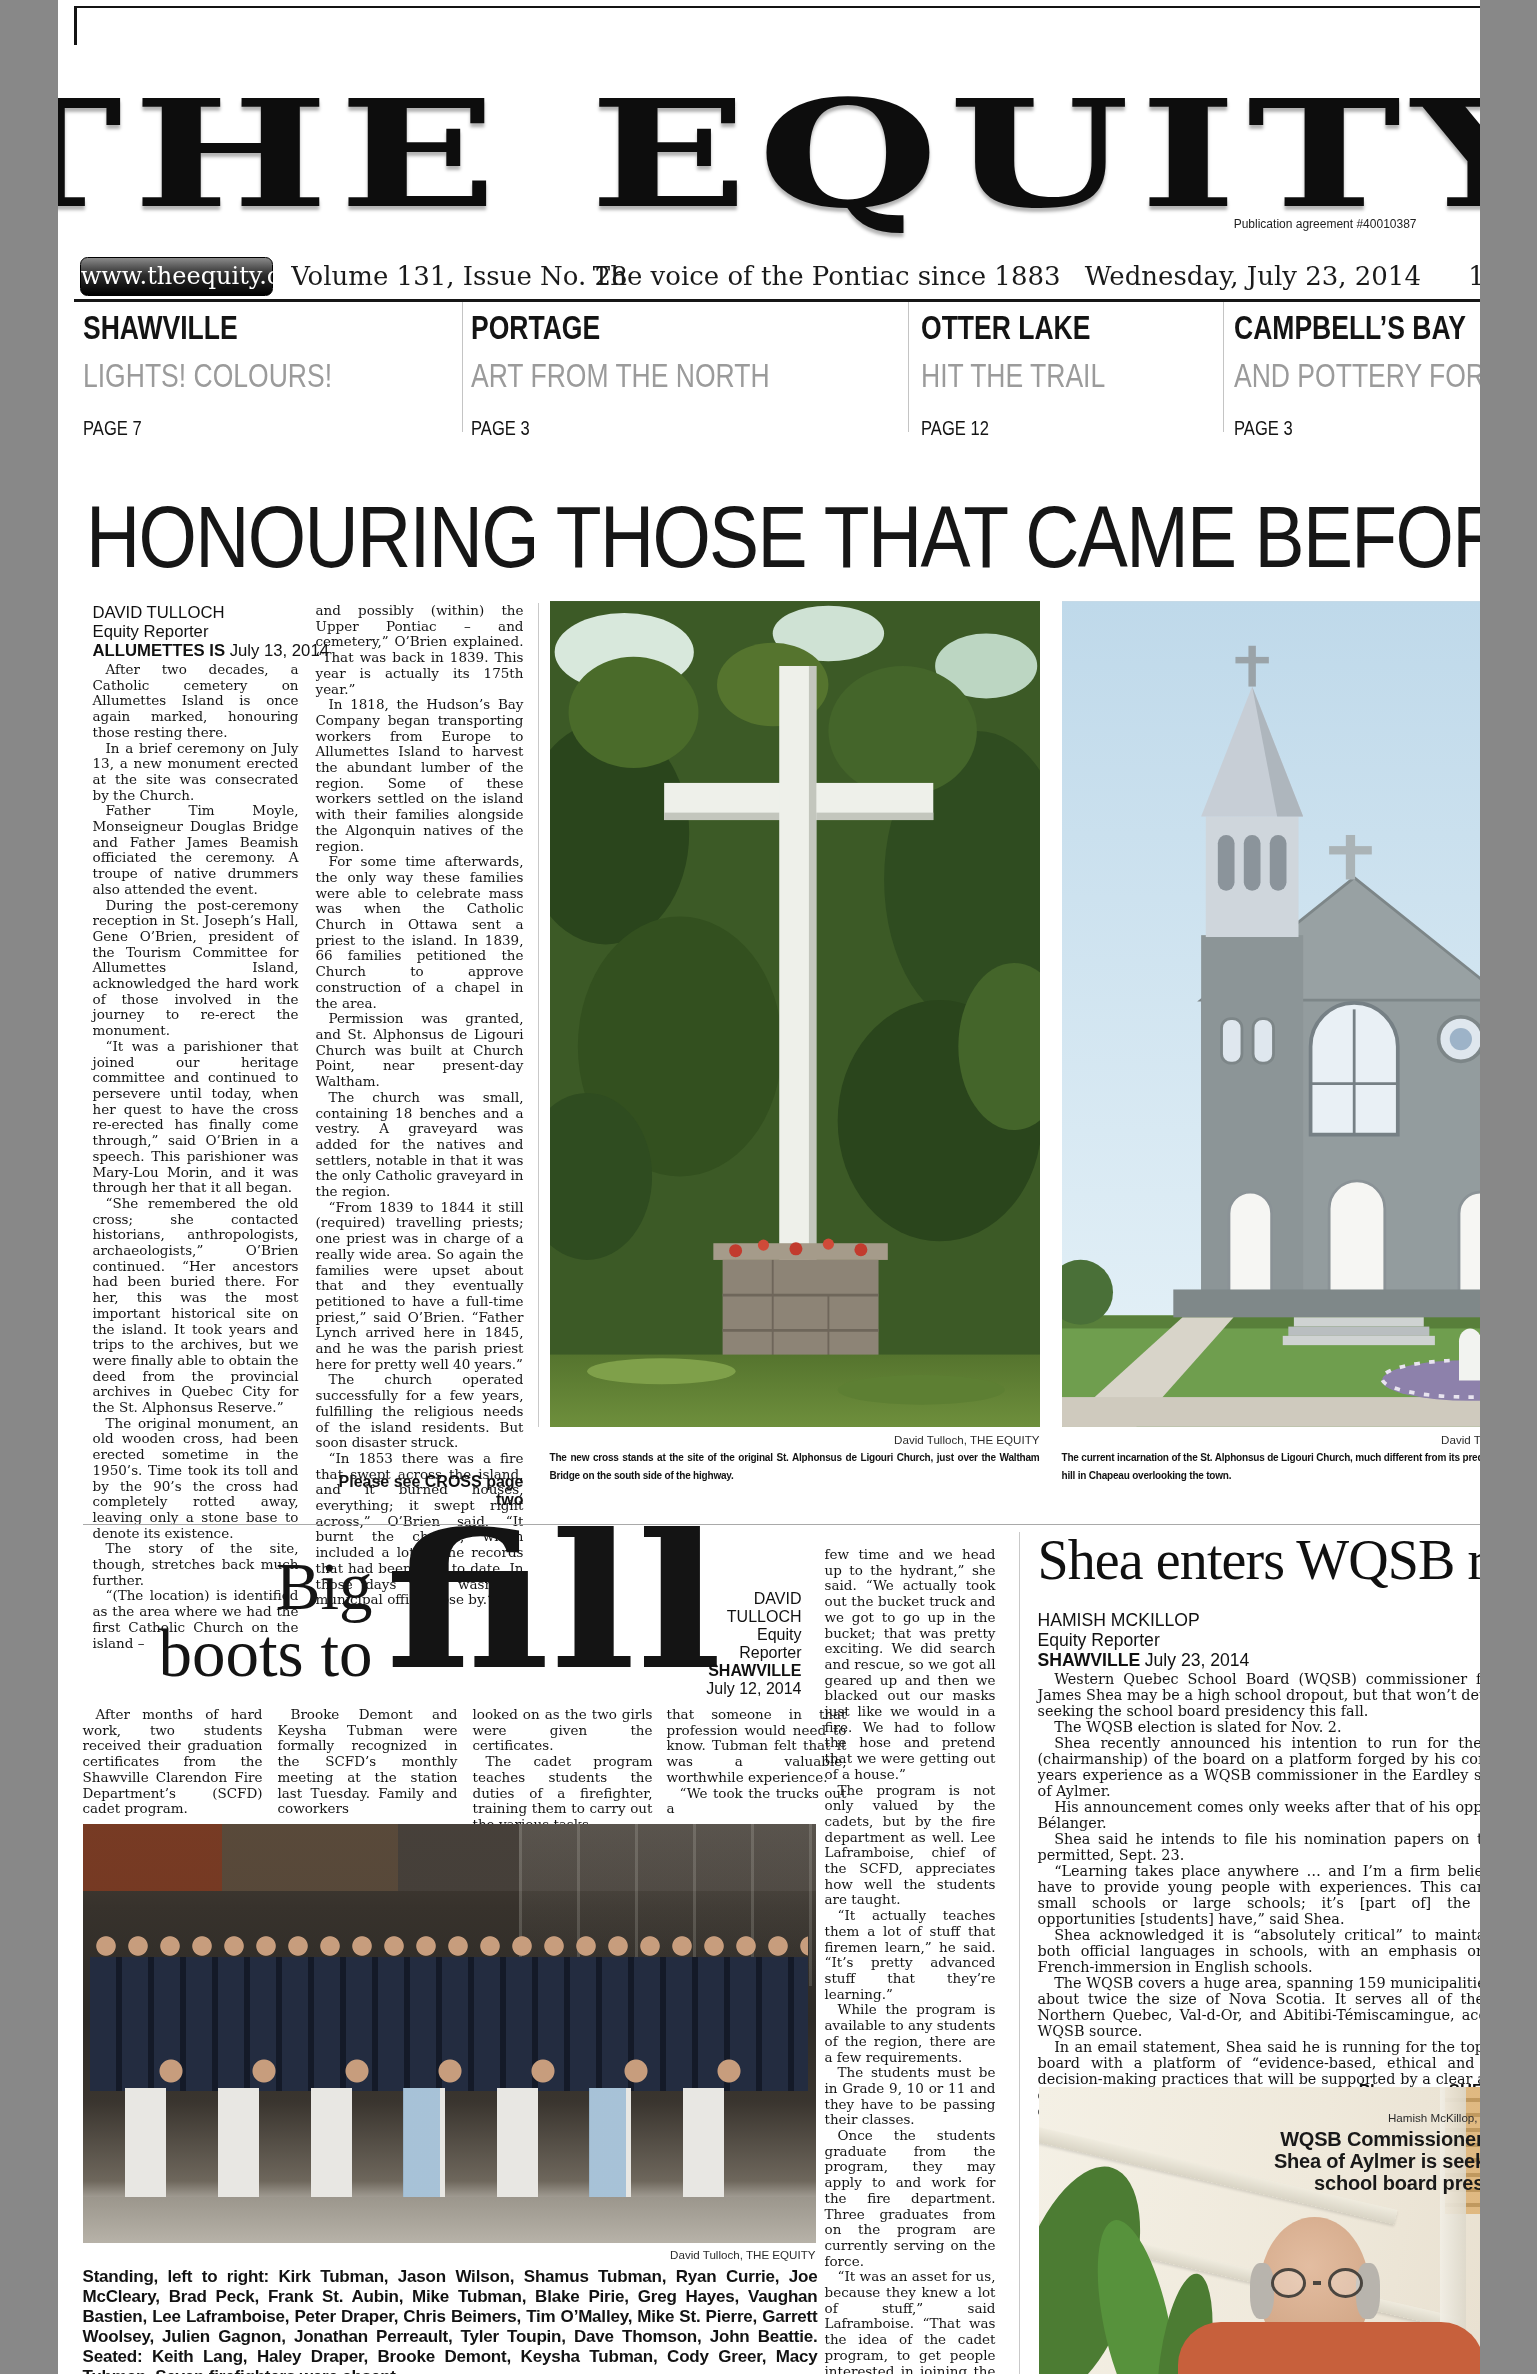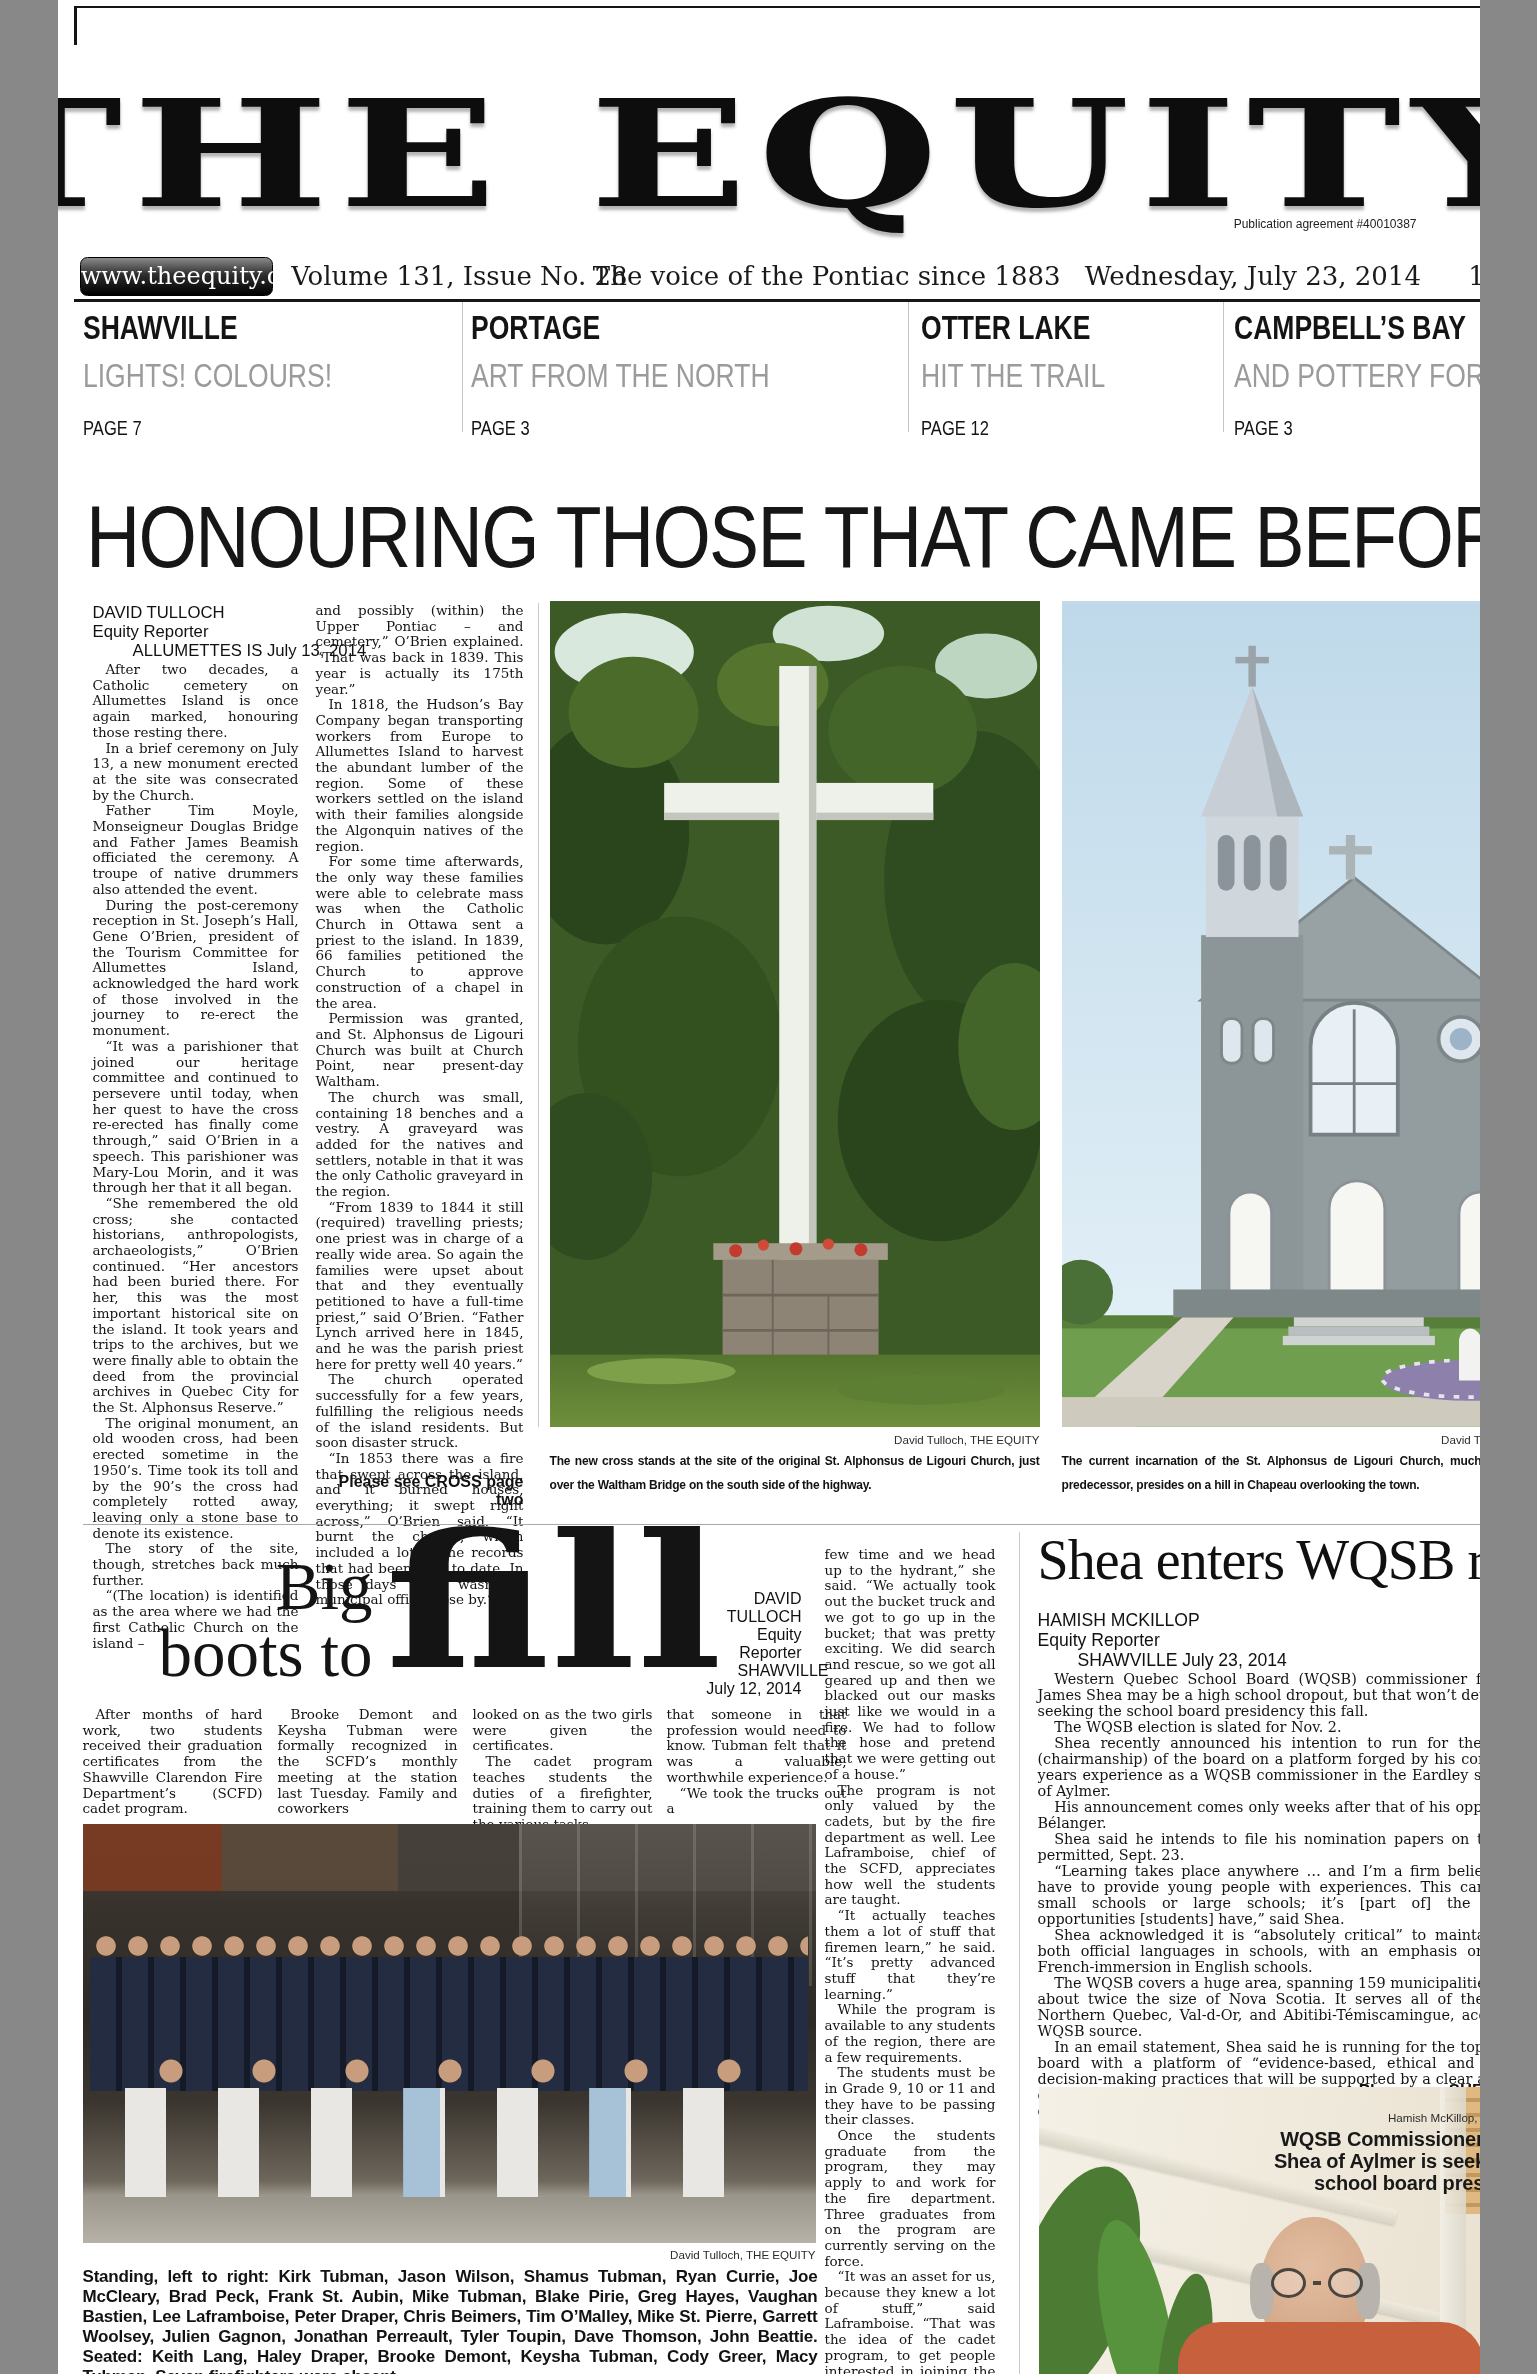--- a/index.html
+++ b/index.html
@@ -36,31 +36,31 @@
   .t-page{font-size:19.5px;color:#141414;margin-top:22px;transform:scaleX(.85);}
   .t-div{top:302px;width:0.9px;height:130px;background:#c4c4c4;}
 
   
   .main-headline{left:28px;top:493px;font-size:87px;line-height:1;color:#161616;
                  font-family:"Liberation Sans",sans-serif;white-space:nowrap;
                  transform:scaleX(.862);transform-origin:0 0;letter-spacing:-1.9px;}
 
   
   .byline{font-family:"Liberation Sans",sans-serif;font-size:16.7px;line-height:19px;color:#111;}
-  .byline .b{font-weight:normal;margin-left:40px;}
+  .byline .b{font-weight:bold;}
   .byline .dt{margin-left:4.6px;}
 
   
   .bodycol p{margin:0;text-align:justify;text-indent:13px;font-size:13.5px;line-height:15.7px;color:#141414;}
   .first-noindent p:first-child{text-indent:0;}
   .see-line{font-family:"Liberation Sans",sans-serif;font-weight:bold;font-size:16px;text-align:right;color:#111;}
 
   
   .credit{font-family:"Liberation Sans",sans-serif;font-size:11.6px;color:#2b2b2b;text-align:right;}
-  .caption{font-family:"Liberation Sans",sans-serif;font-weight:bold;font-size:12px;line-height:24px;
+  .caption{font-family:"Liberation Sans",sans-serif;font-weight:bold;font-size:10px;line-height:18px;
            text-align:justify;color:#121212;letter-spacing:-0.2px;}
 
   .vrule{width:0.9px;background:#c9c9c9;}
   .sect-rule{left:25px;top:1524px;width:1488px;height:0.9px;background:#a9a9a9;}
 
   
   .boots-kicker{left:37px;top:1553px;width:278px;text-align:right;font-size:67px;line-height:67px;
                 color:#141414;font-family:"Liberation Serif",serif;}
   .boots-fill{left:327px;top:1523px;font-size:186px;line-height:158px;font-weight:bold;color:#141414;
               transform:scaleX(1.22);transform-origin:0 0;}

